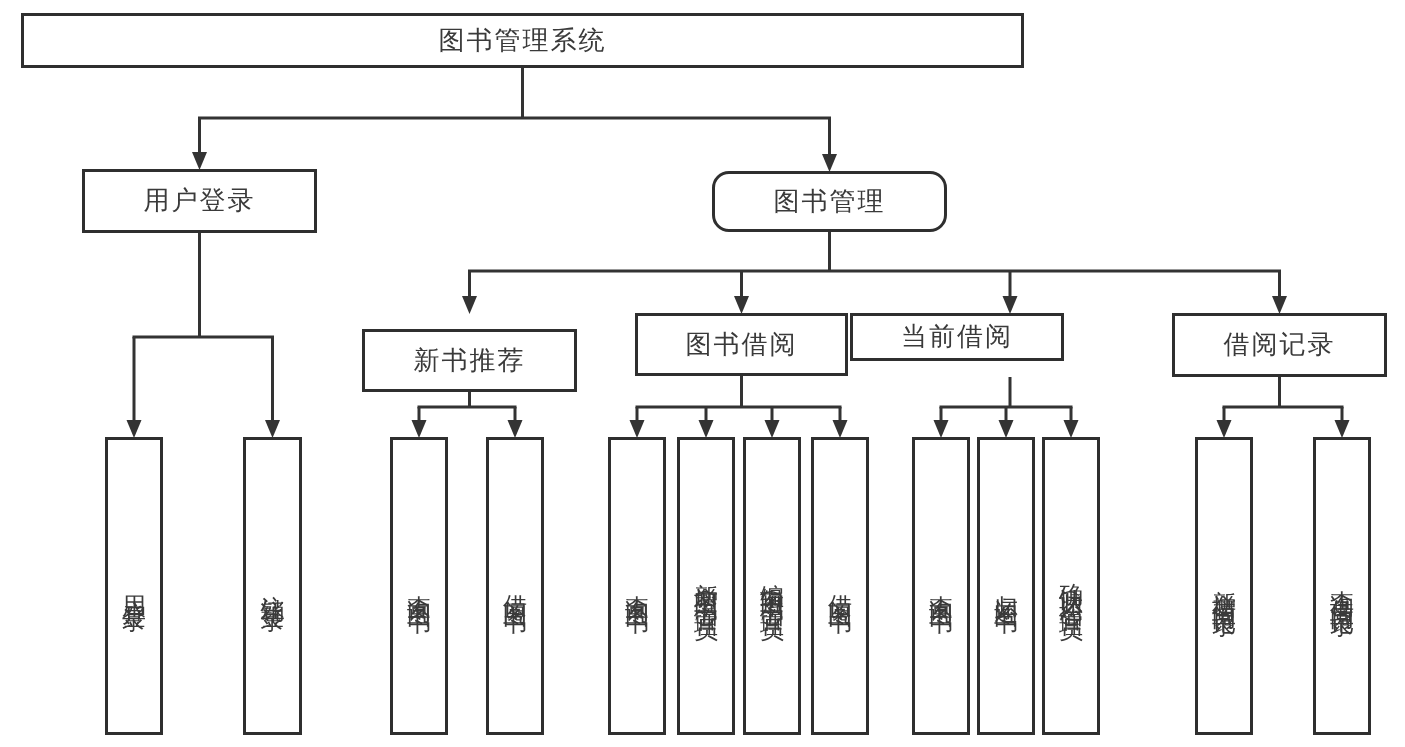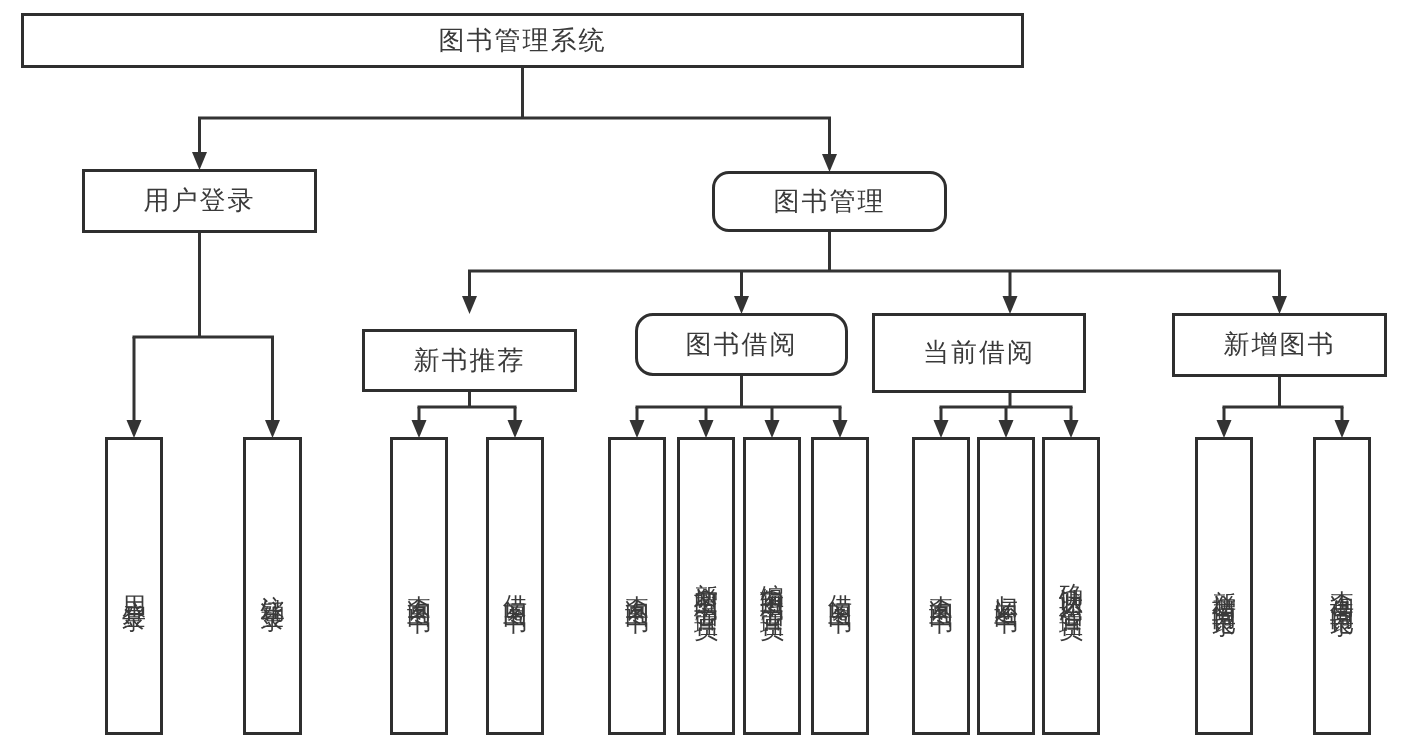--- a/index.html
+++ b/index.html
@@ -119,23 +119,23 @@
       <path d="M 1224 407 V 425"></path>
       <polygon points="1224,438 1216.5,420 1231.5,420"></polygon>
       <path d="M 1342 407 V 425"></path>
       <polygon points="1342,438 1334.5,420 1349.5,420"></polygon>
     </svg>
   <div id="nodes">
       <div class="node" style="left: 21px; top: 13px; width: 1003px; height: 55px;">图书管理系统</div>
       <div class="node" style="left: 82px; top: 169px; width: 235px; height: 64px;">用户登录</div>
       <div class="node" style="left: 712px; top: 171px; width: 235px; height: 61px; border-radius: 17px;">图书管理</div>
       <div class="node" style="left: 362px; top: 313px; width: 215px; height: 63px; margin-top: 16px;">新书推荐</div>
-      <div class="node" style="left: 635px; top: 313px; width: 213px; height: 63px; border-radius: 18px;">图书借阅</div>
-      <div class="node" style="left: 872px; top: 313px; width: 214px; height: 80px;">当前借阅</div>
-      <div class="node" style="left: 1172px; top: 313px; width: 215px; height: 64px;">新增图书</div>
+      <div class="node" style="left: 635px; top: 313px; width: 213px; height: 63px;">图书借阅</div>
+      <div class="node" style="left: 850px; top: 313px; width: 214px; height: 48px;">当前借阅</div>
+      <div class="node" style="left: 1172px; top: 313px; width: 215px; height: 64px;">借阅记录</div>
       <div class="node vertical" style="left: 105px; top: 437px; width: 58px; height: 298px;">用户登录</div>
       <div class="node vertical" style="left: 243px; top: 437px; width: 59px; height: 298px;">注销登录</div>
       <div class="node vertical" style="left: 390px; top: 437px; width: 58px; height: 298px;">查询图书</div>
       <div class="node vertical" style="left: 486px; top: 437px; width: 58px; height: 298px;">借阅图书</div>
       <div class="node vertical" style="left: 608px; top: 437px; width: 58px; height: 298px;">查询图书</div>
       <div class="node vertical" style="left: 677px; top: 437px; width: 58px; height: 298px;">新增图书（管理员）</div>
       <div class="node vertical" style="left: 743px; top: 437px; width: 58px; height: 298px;">编辑图书（管理员）</div>
       <div class="node vertical" style="left: 811px; top: 437px; width: 58px; height: 298px;">借阅图书</div>
       <div class="node vertical" style="left: 912px; top: 437px; width: 58px; height: 298px;">查询图书</div>
       <div class="node vertical" style="left: 977px; top: 437px; width: 58px; height: 298px;">归还图书</div>

